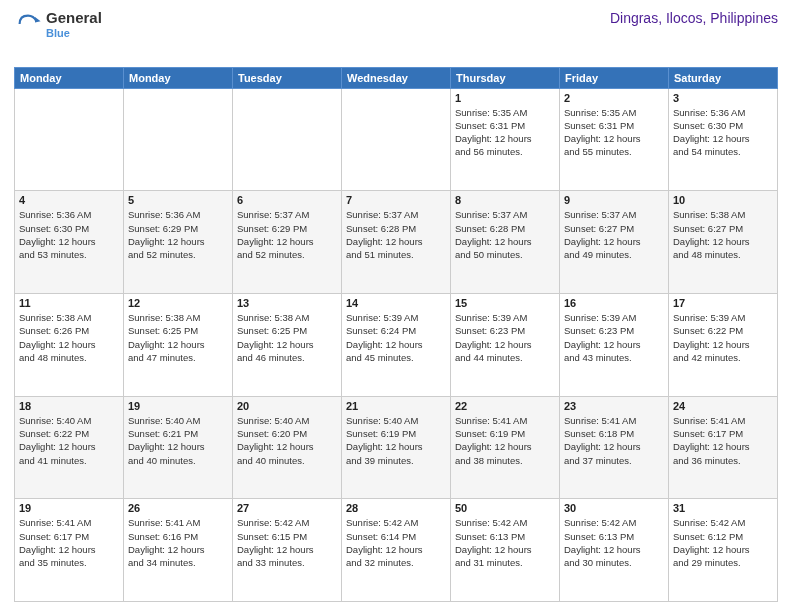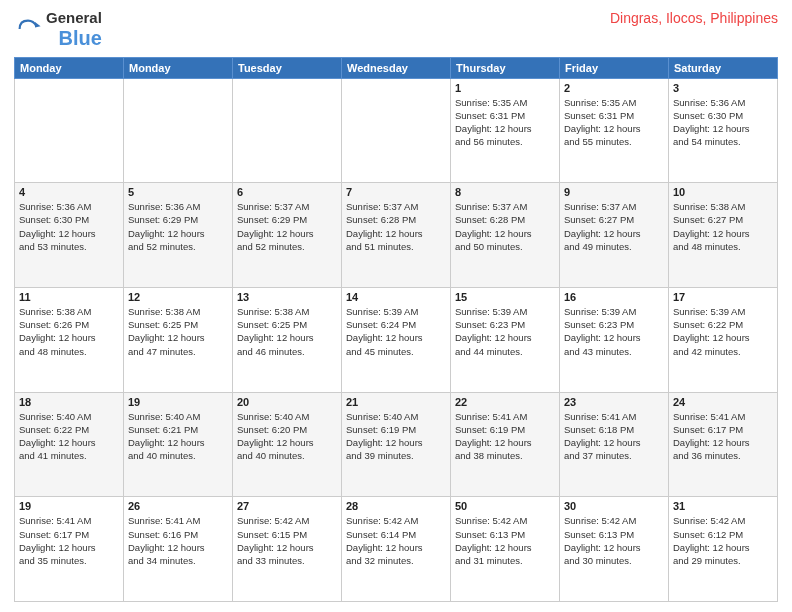--- a/index.html
+++ b/index.html
@@ -9,20 +9,21 @@
       width: 792px;
       height: 612px;
       overflow: hidden;
     }
     .page {
       width: 792px;
       height: 612px;
       padding: 10px 14px;
       display: flex;
       flex-direction: column;
+      gap: 20px;
     }
     .header {
       display: flex;
       justify-content: space-between;
       align-items: flex-start;
       margin-bottom: 8px;
     }
     .logo {
       display: flex;
       align-items: center;
@@ -31,41 +32,40 @@
       display: flex;
       flex-direction: column;
       line-height: 1.1;
     }
     .logo-general {
       font-size: 15px;
       font-weight: bold;
       color: #333;
     }
     .logo-blue {
-      font-size: 20px;
+      font-size: 11px;
       font-weight: bold;
       color: #4a90d9;
-      text-align: right;
     }
     .logo-icon {
       width: 28px;
       height: 28px;
       margin-right: 4px;
     }
     .title-block {
       text-align: right;
     }
     .month-title {
       font-size: 32px;
       font-weight: bold;
       color: #333;
     }
     .location {
       font-size: 14px;
-      color: #ef4444;
+      color: #4c1d95;
     }
     .calendar {
       flex: 1;
       border-collapse: collapse;
       width: 100%;
       font-size: 9.5px;
     }
     .calendar th {
       background-color: #3472b8;
       color: #fff;

